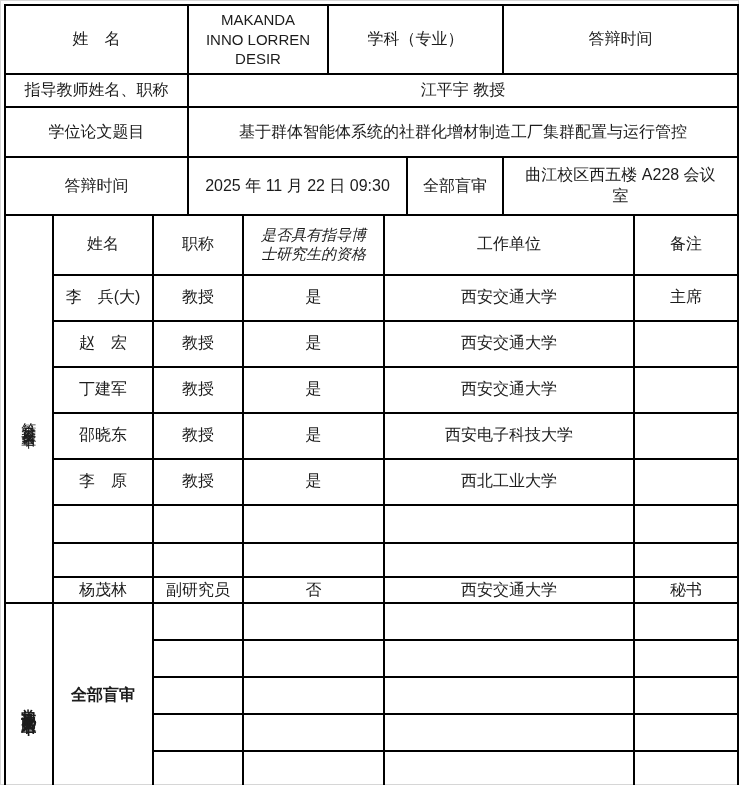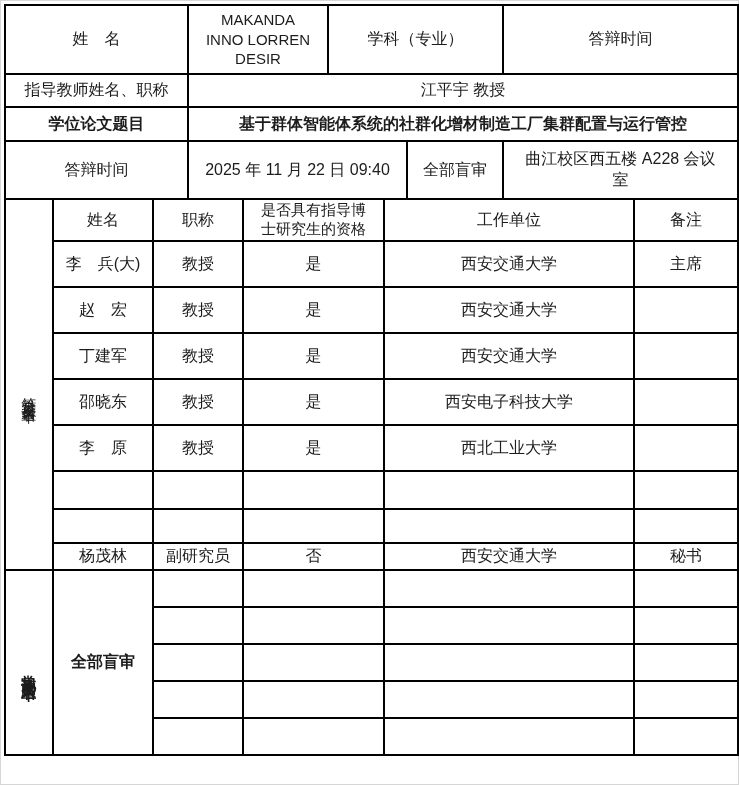--- a/index.html
+++ b/index.html
@@ -24,29 +24,29 @@
     vertical-align:middle;
     padding:2px 5px;
     font-size:16px;
     line-height:1.3;
     white-space:pre-line;
     overflow:hidden;
     box-sizing:border-box;
   }
   tr.h-r1 td{height:69px;}
   tr.h-r2 td{height:33px;}
-  tr.h-r3 td{height:34px;font-weight:bold;}
+  tr.h-r3 td{height:50px;}
   tr.h-r4 td{height:58px;}
   tr.h-hdr td{height:42px;}
   tr.h-mem td{height:46px;}
   tr.h-emp1 td{height:38px;}
   tr.h-emp2 td{height:34px;}
   tr.h-sec td{height:20px;}
   tr.h-rev td{height:37px;font-weight:bold;}
-  td.small{font-size:15px;line-height:1.25;padding:1px 3px;}
+  td.small{font-size:15px;line-height:1.25;padding:10px 3px;font-style:italic;}
   .vtext{
     writing-mode:vertical-lr;
     text-orientation:upright;
     display:inline-block;
     letter-spacing:2px;
     font-size:15px;
   }
   td.ename{font-size:15px;line-height:1.3;padding:2px 4px;}
 </style>
 </head>
@@ -82,21 +82,21 @@
       <td colspan="7">江平宇 教授</td>
     </tr>
 
     <tr class="h-r3">
       <td colspan="3">学位论文题目</td>
       <td colspan="7">基于群体智能体系统的社群化增材制造工厂集群配置与运行管控</td>
     </tr>
 
     <tr class="h-r4">
       <td colspan="3">答辩时间</td>
-      <td colspan="4">2025 年 11 月 22 日 09:40</td>
+      <td colspan="4">2025 年 11 月 22 日 09:30</td>
       <td>全部盲审</td>
       <td colspan="2">曲江校区西五楼 A228 会议
 室</td>
     </tr>
 
     <tr class="h-hdr">
       <td rowspan="9">
         <span class="vtext">答辩委员会名单</span>
       </td>
       <td>姓名</td>

